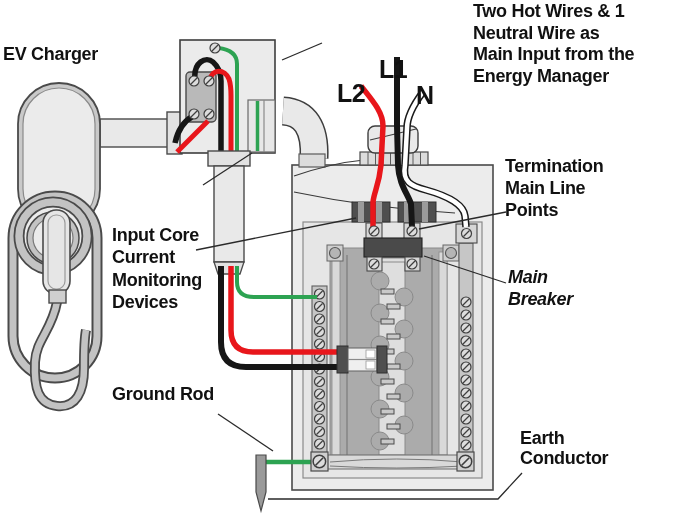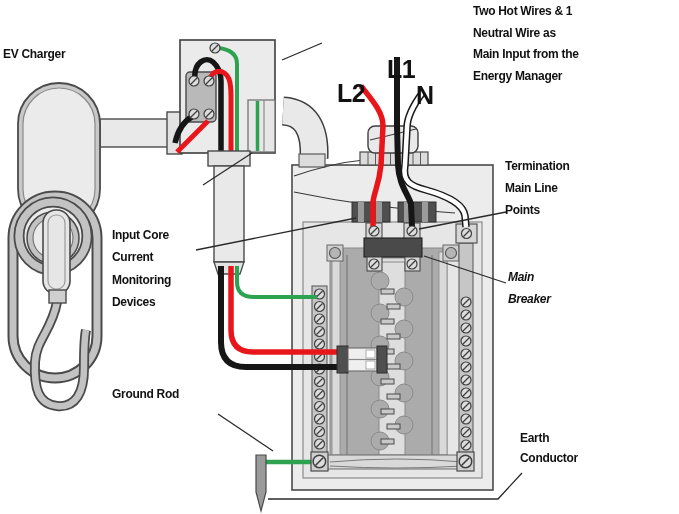--- a/index.html
+++ b/index.html
@@ -1,19 +1,19 @@
 <!DOCTYPE html>
 <html><head>
 <meta charset="utf-8">
 <style>
   html,body{margin:0;padding:0;background:#fff;}
   #stage{position:relative;width:679px;height:514px;background:#fff;overflow:hidden;
          font-family:"Liberation Sans","DejaVu Sans",sans-serif;}
   #art{position:absolute;left:0;top:0;}
-  .lbl{position:absolute;font-weight:bold;color:#111;font-size:12px;line-height:21.5px;
+  .lbl{position:absolute;font-weight:bold;color:#111;font-size:18px;line-height:21.5px;
        white-space:nowrap;letter-spacing:-0.3px;z-index:5;}
   .big{font-size:25px;line-height:25px;letter-spacing:-0.5px;}
 </style>
 </head>
 <body>
 
 <div id="stage">
 
 <svg id="art" width="679" height="514" viewBox="0 0 679 514">
   <defs>
@@ -244,21 +244,21 @@
 
   <div class="lbl" style="left:3px;top:44px;">EV Charger</div>
 
   <div class="lbl" style="left:473px;top:1px;">
     <div>Two Hot Wires &amp; 1</div>
     <div>Neutral Wire as</div>
     <div>Main Input from the</div>
     <div>Energy Manager</div>
   </div>
 
-  <div class="lbl big" style="left:379px;top:57px;margin-left:8px;">L1</div>
+  <div class="lbl big" style="left:379px;top:57px;">L1</div>
   <div class="lbl big" style="left:337px;top:81px;text-align:center;">L2</div>
   <div class="lbl big" style="left:416px;top:83px;">N</div>
 
   <div class="lbl" style="left:505px;top:155px;line-height:22px;">
     <div>Termination</div>
     <div>Main Line</div>
     <div>Points</div>
   </div>
 
   <div class="lbl" style="left:508px;top:266px;line-height:22px;font-style:italic;">

